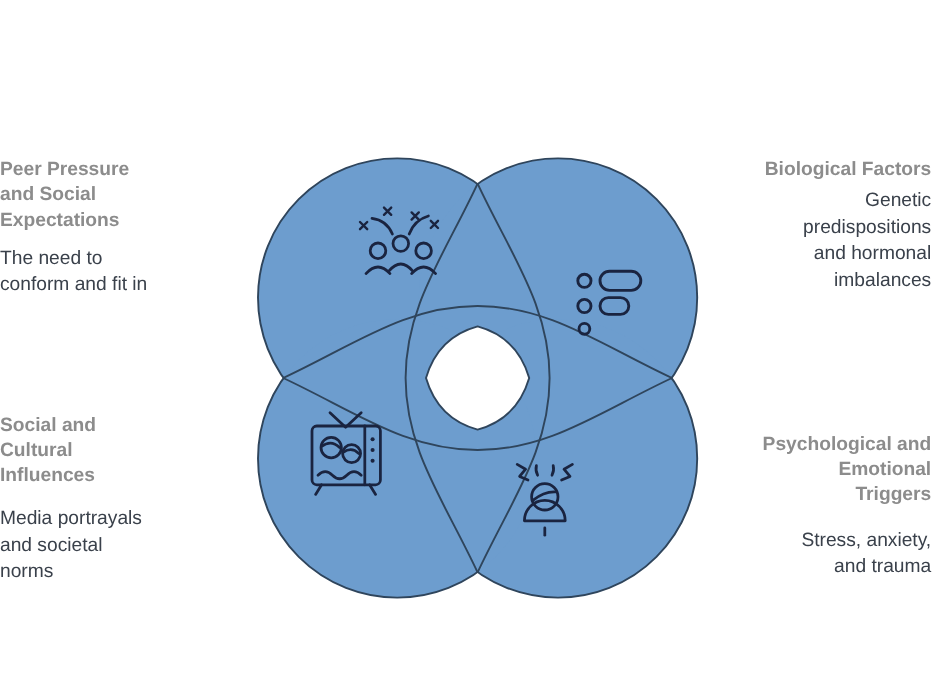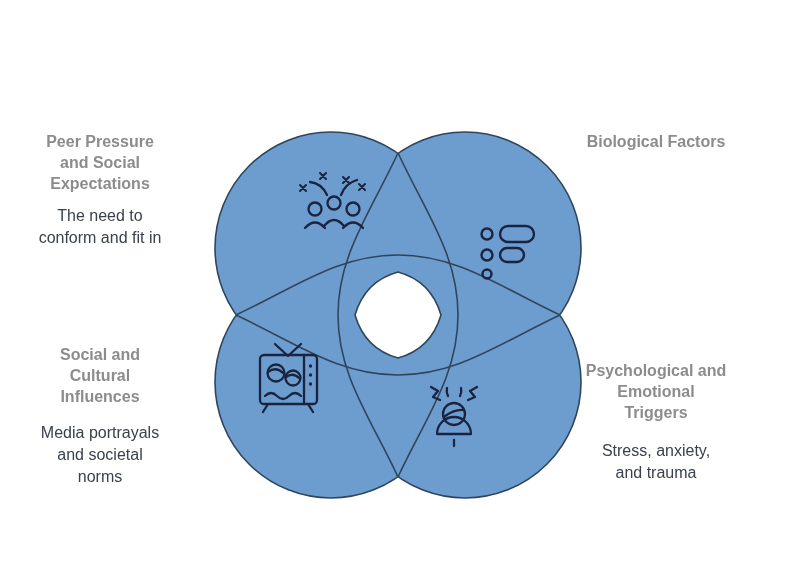--- a/index.html
+++ b/index.html
@@ -12,22 +12,22 @@
   }
   .title{
     position:absolute;top:50px;left:0;right:0;
     text-align:center;
     font-size:21px;font-weight:700;color:#8C8C8C;
     letter-spacing:.2px;
   }
   .label{position:absolute;white-space:pre-line;}
   .label.heading{font-weight:700;font-size:16px;line-height:21px;color:#8C8C8C;}
   .label.body{font-weight:400;font-size:16px;line-height:22px;color:#3A414B;}
-  .align-r{left:0;width:200px;text-align:center;}
-  .align-l{left:556px;width:200px;text-align:center;}
+  .align-r{left:0;width:200px;text-align:left;}
+  .align-l{left:576px;width:200px;text-align:right;}
   .tl-heading{top:131px;}
   .tl-body{top:205px;}
   .tr-heading{top:131px;}
   .tr-body{top:157px;line-height:24px;}
   .bl-heading{top:344px;}
   .bl-body{top:422px;line-height:23px;}
   .br-heading{top:360px;line-height:21px;}
   .br-body{top:440px;}
   svg.diagram{position:absolute;left:0;top:0;}
 </style>
@@ -143,20 +143,24 @@
     </g>
   </svg>
 
   <div class="label heading align-r tl-heading">Peer Pressure
 and Social
 Expectations</div>
   <div class="label body align-r tl-body">The need to
 conform and fit in</div>
 
   <div class="label heading align-l tr-heading">Biological Factors</div>
+  <div class="label body align-l tr-body">Genetic
+predispositions
+and hormonal
+imbalances</div>
 
   <div class="label body align-r bl-body">Media portrayals
 and societal
 norms</div>
   <div class="label heading align-r bl-heading">Social and
 Cultural
 Influences</div>
 
   <div class="label body align-l br-body">Stress, anxiety,
 and trauma</div>

